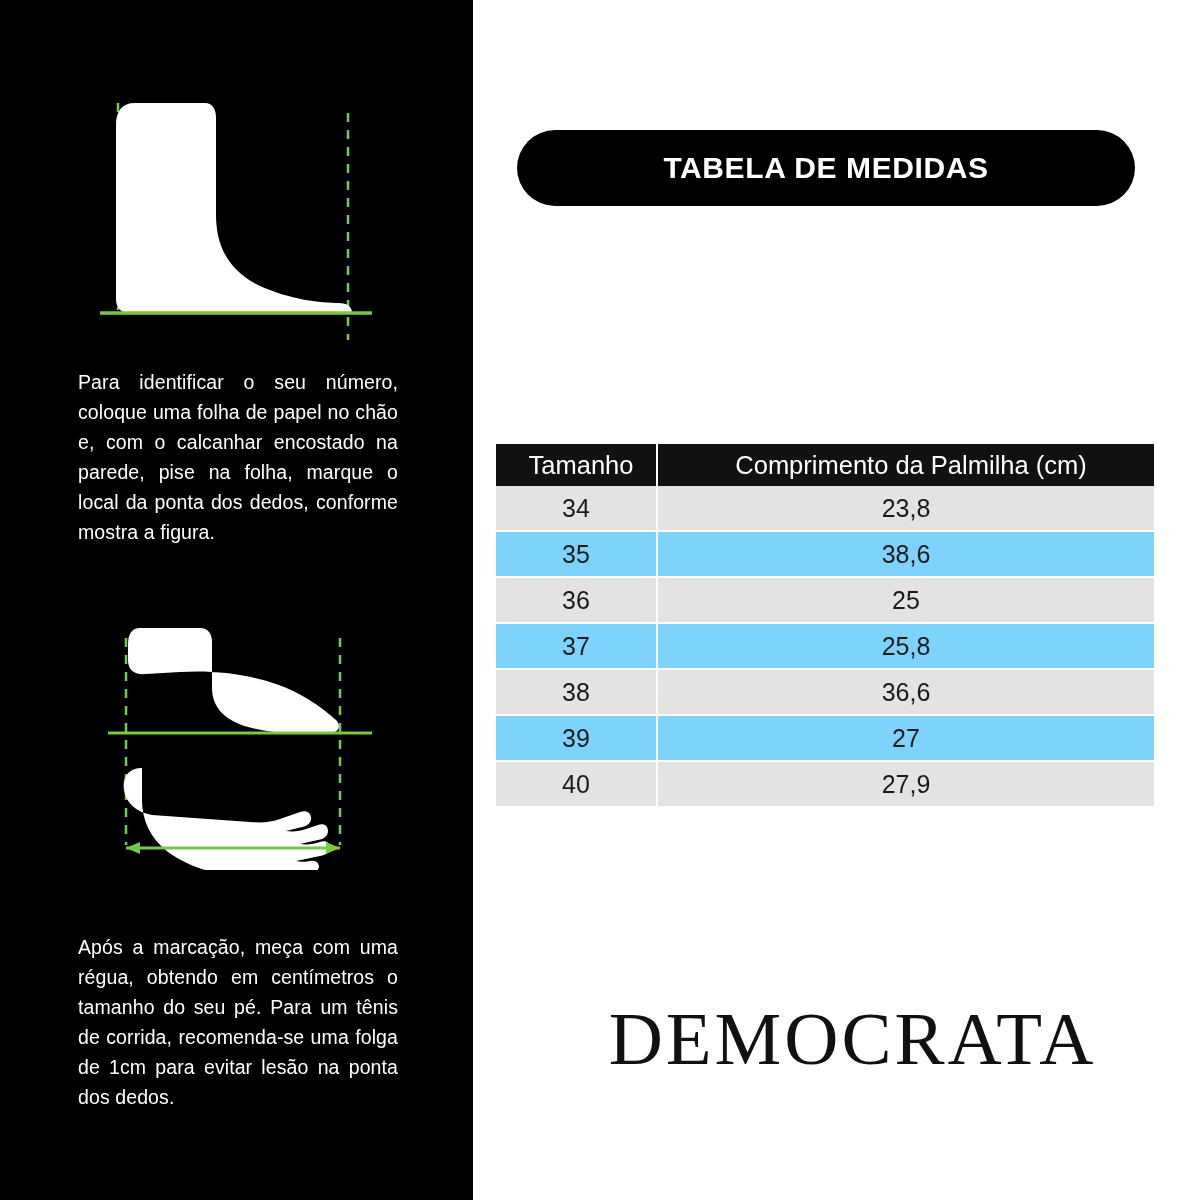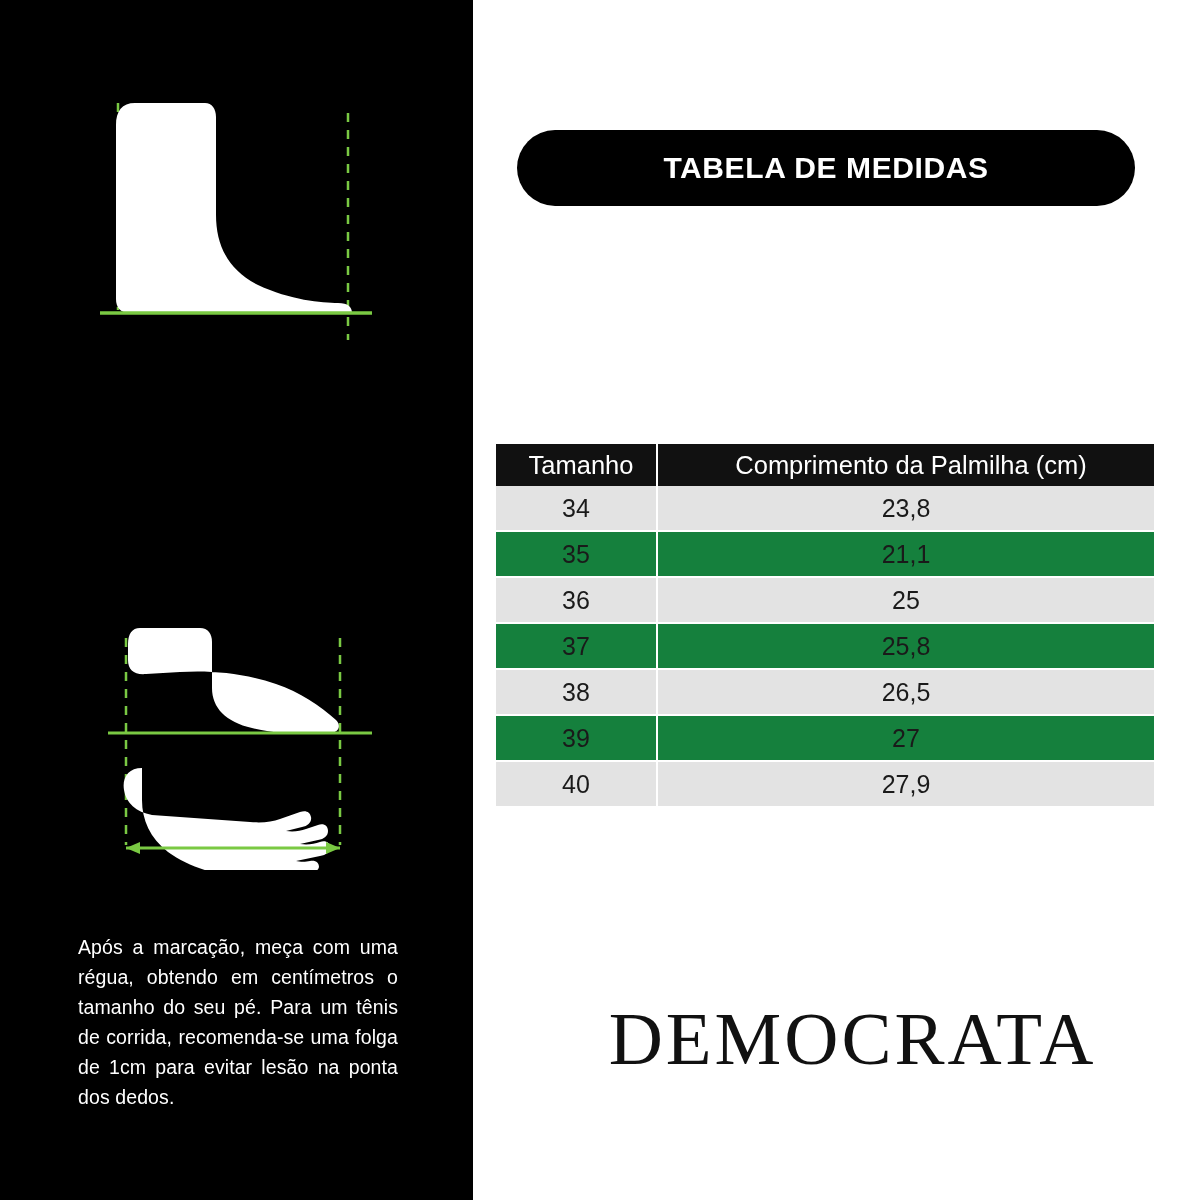--- a/index.html
+++ b/index.html
@@ -111,21 +111,21 @@
     font-size: 25.5px;
     padding-left: 10px;
   }
   table.size-table thead th.col-size {
     border-right: 2px solid #ffffff;
   }
   table.size-table td.col-size {
     border-right: 2px solid #ffffff;
   }
   table.size-table tbody tr.row-odd td {
-    background: #15803d;
+    background: #7dd3fc;
   }
   table.size-table tbody tr.row-even td {
     background: #e3e3e3;
   }
   table.size-table tbody tr td {
     border-bottom: 2px solid #ffffff;
   }
   col.c1 { width: 161px; }
   col.c2 { width: 497px; }
 
@@ -168,20 +168,21 @@
                  C120 218 116 212 116 204
                  L116 30
                  C116 16 122 8 135 8 Z" fill="#ffffff"></path>
 
         <line x1="100" y1="218" x2="372" y2="218" stroke="#7ac943" stroke-width="3"></line>
 
         <line x1="100" y1="218" x2="372" y2="218" stroke="#7ac943" stroke-width="3"></line>
       </svg>
     </div>
 
+    <div class="instr instr-1">Para identificar o seu número, coloque uma folha de papel no chão e, com o calcanhar encostado na parede, pise na folha, marque o local da ponta dos dedos, conforme mostra a figura.</div>
 
     <div class="fig fig-bottom">
       <svg width="473" height="270" viewBox="0 0 473 270" xmlns="http://www.w3.org/2000/svg">
 
         <line x1="126" y1="38" x2="126" y2="245" stroke="#7ac943" stroke-width="2.5" stroke-dasharray="9 8"></line>
         <line x1="340" y1="38" x2="340" y2="245" stroke="#7ac943" stroke-width="2.5" stroke-dasharray="9 8"></line>
 
         <path d="M140 28
                  L200 28
                  C208 28 212 34 212 42
@@ -251,33 +252,33 @@
             <th>Comprimento da Palmilha (cm)</th>
           </tr>
         </thead>
         <tbody>
           <tr class="row-even">
             <td class="col-size">34</td>
             <td>23,8</td>
           </tr>
           <tr class="row-odd">
             <td class="col-size">35</td>
-            <td>21,1</td>
+            <td>38,6</td>
           </tr>
           <tr class="row-even">
             <td class="col-size">36</td>
             <td>25</td>
           </tr>
           <tr class="row-odd">
             <td class="col-size">37</td>
             <td>25,8</td>
           </tr>
           <tr class="row-even">
             <td class="col-size">38</td>
-            <td>26,5</td>
+            <td>36,6</td>
           </tr>
           <tr class="row-odd">
             <td class="col-size">39</td>
             <td>27</td>
           </tr>
           <tr class="row-even">
             <td class="col-size">40</td>
             <td>27,9</td>
           </tr>
         </tbody>

